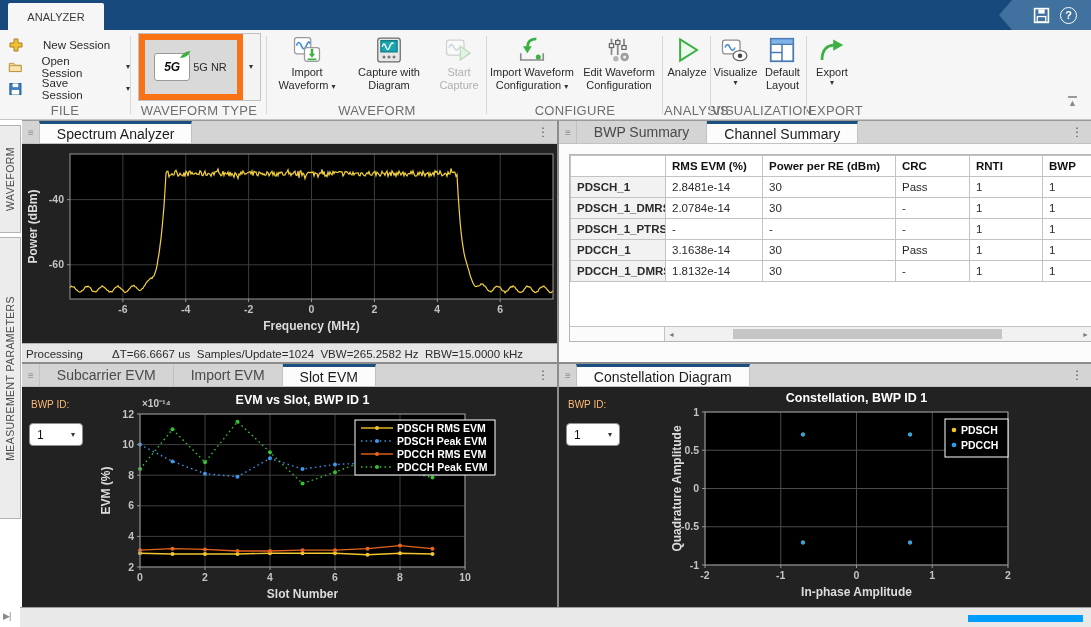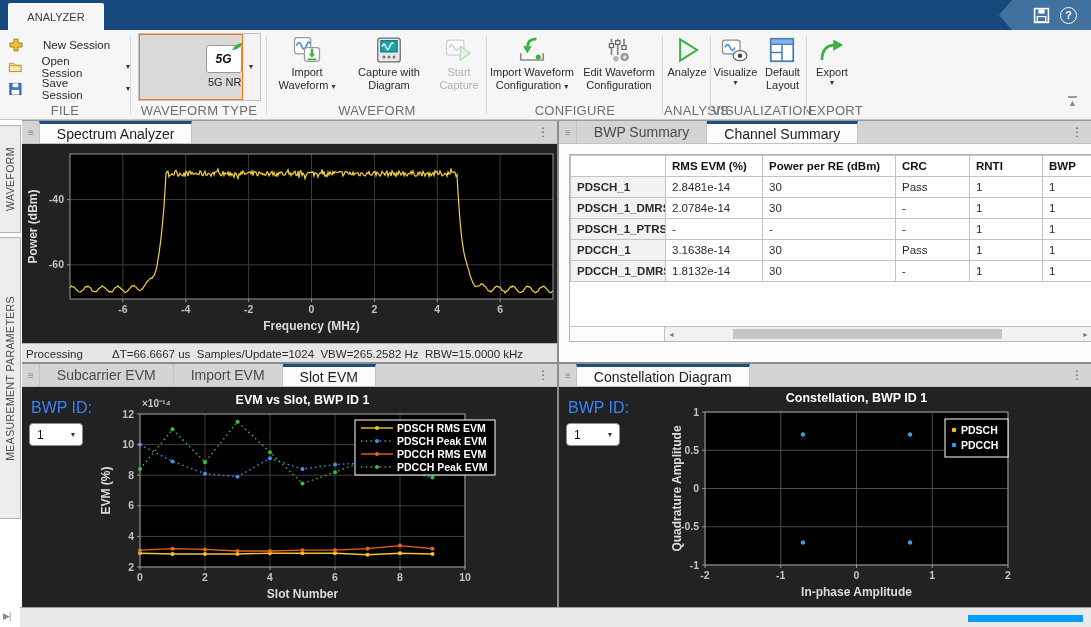--- a/index.html
+++ b/index.html
@@ -25,21 +25,21 @@
   .rsec-body { position:absolute; left:0; right:0; top:0; height:72px; display:flex; align-items:flex-start; justify-content:center; gap:2px; }
   .vsep { position:absolute; top:6px; width:1px; height:78px; background:#d8d8d8; }
   .filecol { display:flex; flex-direction:column; gap:4px; padding-top:6px; width:100%; padding-left:8px; }
   .srow { display:flex; align-items:center; gap:19px; height:18px; font-size:11.5px; color:#2a2a2a; cursor:default; }
   .caret { font-size:8px; color:#333; line-height:1; }
   .rbtn { display:flex; flex-direction:column; align-items:center; padding-top:4px; height:70px; cursor:default; }
   .rbtn .icn { height:32px; display:flex; align-items:center; justify-content:center; }
   .lbl { text-align:center; font-size:11px; line-height:13px; color:#2a2a2a; }
   .rbtn.disabled .lbl { color:#b0b0b0; }
   .wtype-outer { margin-top:3px; display:flex; border:1px solid #c2c2c2; background:#fff; height:68px; }
-  .wtype-btn { width:104px; background:#d9d9d9; border:1px solid #f97316; display:flex; flex-direction:column; align-items:flex-end; justify-content:center; gap:3px; }
+  .wtype-btn { width:104px; background:#d9d9d9; border:6px solid #f97316; display:flex; flex-direction:row; align-items:center; justify-content:center; gap:3px; }
   .wtype-dd { width:17px; display:flex; align-items:center; justify-content:center; background:#f3f3f3; }
   .badge5g { position:relative; width:36px; height:28px; background:#fff; border:1px solid #9a9a9a; border-radius:3px;
              display:flex; align-items:center; justify-content:center; font-weight:bold; font-style:italic; font-size:12px; color:#111; }
   .collapse-arrow { position:absolute; right:14px; top:66px; font-size:9px; color:#8a8a8a; line-height:1; border-top:2px solid #9a9a9a; padding-top:1px; }
 
   
   .rail { position:absolute; left:0; top:120px; width:22px; height:487px; background:#fff; }
   .vtab { position:absolute; left:0; width:21px; background:#ececec; border:1px solid #b3b3b3; border-left:none;
           display:flex; align-items:center; justify-content:center; cursor:default; }
   .vtab span { writing-mode:vertical-rl; transform:rotate(180deg); font-size:10.5px; color:#4a4a4a; letter-spacing:.4px; white-space:nowrap; }
@@ -73,21 +73,21 @@
   .sumtab th, .sumtab td { border:1px solid #c3c3c3; padding:4px 6px; height:16px; text-align:left;
                            overflow:hidden; white-space:nowrap; font-weight:normal; }
   .sumtab thead th { font-weight:bold; color:#111; background:#fff; }
   .sumtab tbody th { font-weight:bold; background:#f2f2f2; }
   .hscroll { position:absolute; left:0; right:0; bottom:0; height:15px; display:flex; border-top:1px solid #c3c3c3; }
   .hs-spacer { width:95px; border-right:1px solid #c3c3c3; background:#fbfbfb; }
   .hs-track { position:relative; flex:1; background:#f1f1f1; display:flex; align-items:center; justify-content:space-between; }
   .hs-arrow { width:13px; text-align:center; font-size:7px; color:#7a7a7a; }
   .hs-thumb { position:absolute; left:16%; width:63%; top:2px; height:10px; background:#c5c5c5; }
 
-  .bwp-label { position:absolute; left:9px; top:12px; color:#3b82f6; font-size:16px; }
+  .bwp-label { position:absolute; left:9px; top:12px; color:#fdba74; font-size:10px; }
   .bwp-dd { position:absolute; left:7px; top:36px; width:54px; height:23px; background:#fff; border:1px solid #8f8f8f;
             border-radius:4px; display:flex; align-items:center; justify-content:space-between; padding:0 7px; font-size:12px; color:#111; }
 
   
   .statusbar { position:absolute; left:20px; right:0; top:607px; height:20px; background:#e9e9e9; border-top:1px solid #9e9e9e; }
   .progress { position:absolute; right:8px; top:7px; width:115px; height:7px; }
   .expand-btn { position:absolute; left:3px; top:611px; font-size:9px; color:#8a8a8a; letter-spacing:-1px; }
 </style>
 </head>
 <body>

